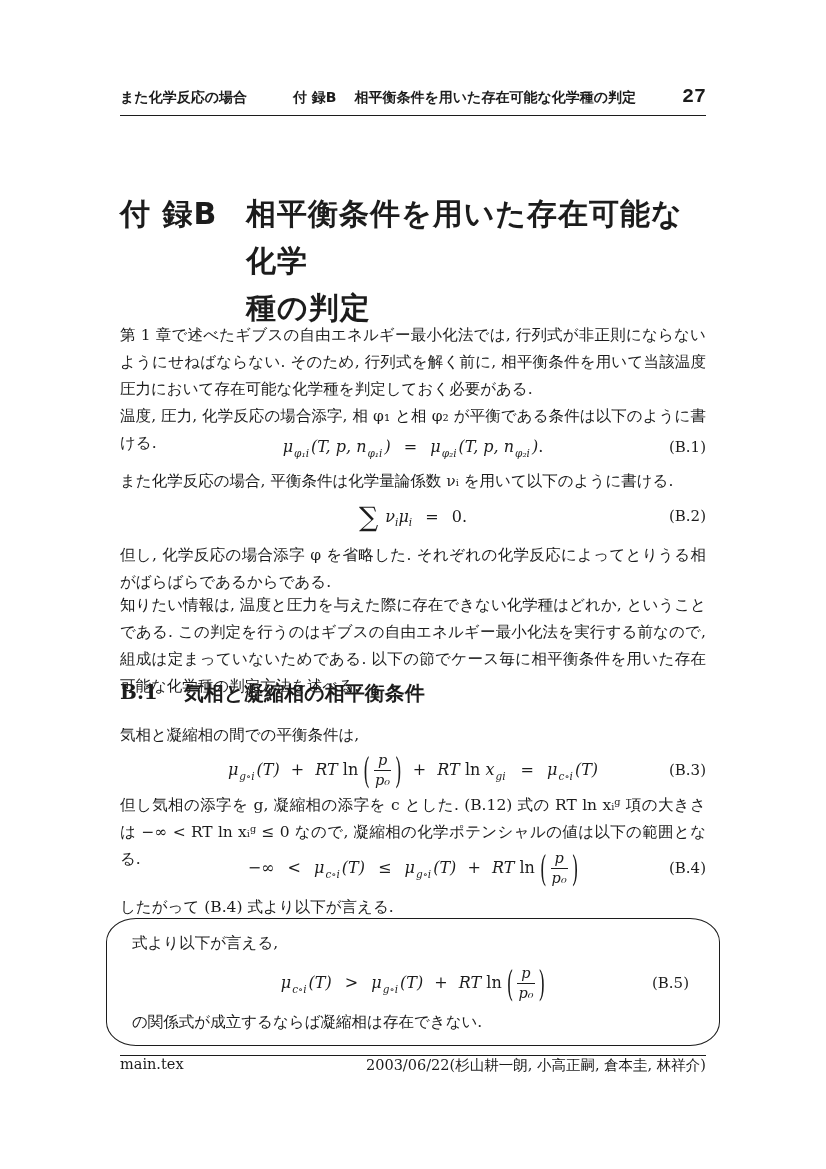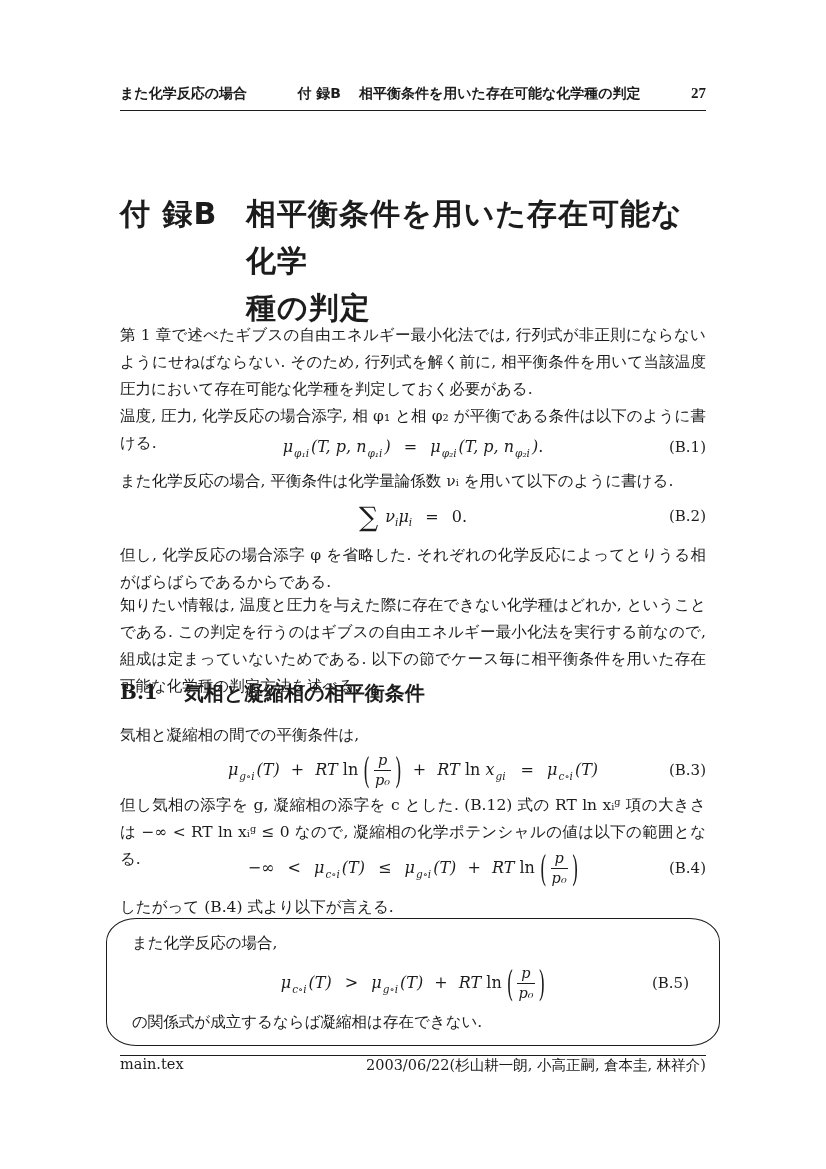--- a/index.html
+++ b/index.html
@@ -11,21 +11,21 @@
   .content { position:absolute; left:120px; top:0; width:586px; height:100%; }
   .abs { position:absolute; left:0; width:586px; }
 
   
   .running-head {
     top:85px; display:flex; justify-content:space-between; align-items:baseline;
     font-family:"DejaVu Sans","Liberation Sans",sans-serif; font-weight:bold;
     font-size:14px; padding-bottom:7px; border-bottom:1.6px solid #1c1c1c;
   }
   .rh-center { display:flex; gap:18px; }
-  .rh-page { font-family:Liberation Serif, serif; font-size:15px;text-align:center; }
+  .rh-page { font-family:Liberation Mono, monospace; font-size:20px;text-align:center; }
 
   
   .chapter-title {
     top:190px; display:flex; align-items:flex-start;
     font-family:"DejaVu Sans","Liberation Sans",sans-serif; font-weight:bold;
     font-size:30px; line-height:47px; letter-spacing:1px;
   }
   .ct-label { flex:none; width:126px; white-space:nowrap; }
 
   
@@ -191,21 +191,21 @@
             <span class="num">p</span>
             <span class="den">p₀</span>
           </span><span class="bigp">)</span>
       </span>
       <span class="eqtag">(B.4)</span>
     </div>
 
     <p class="abs body" style="top:894px">したがって (B.4) 式より以下が言える.</p>
 
     <div class="round-box">
-      <p class="box-line1">また化学反応の場合,</p>
+      <p class="box-line1">式より以下が言える,</p>
       <div class="eqrow box-eq">
         <span>
           <span class="it">μ</span><span class="ss">
               <span class="s">c∘</span>
               <span class="s">i</span>
             </span><span class="it">(T)</span>
           <span class="rel">&gt;</span>
           <span class="it">μ</span><span class="ss">
               <span class="s">g∘</span>
               <span class="s">i</span>

